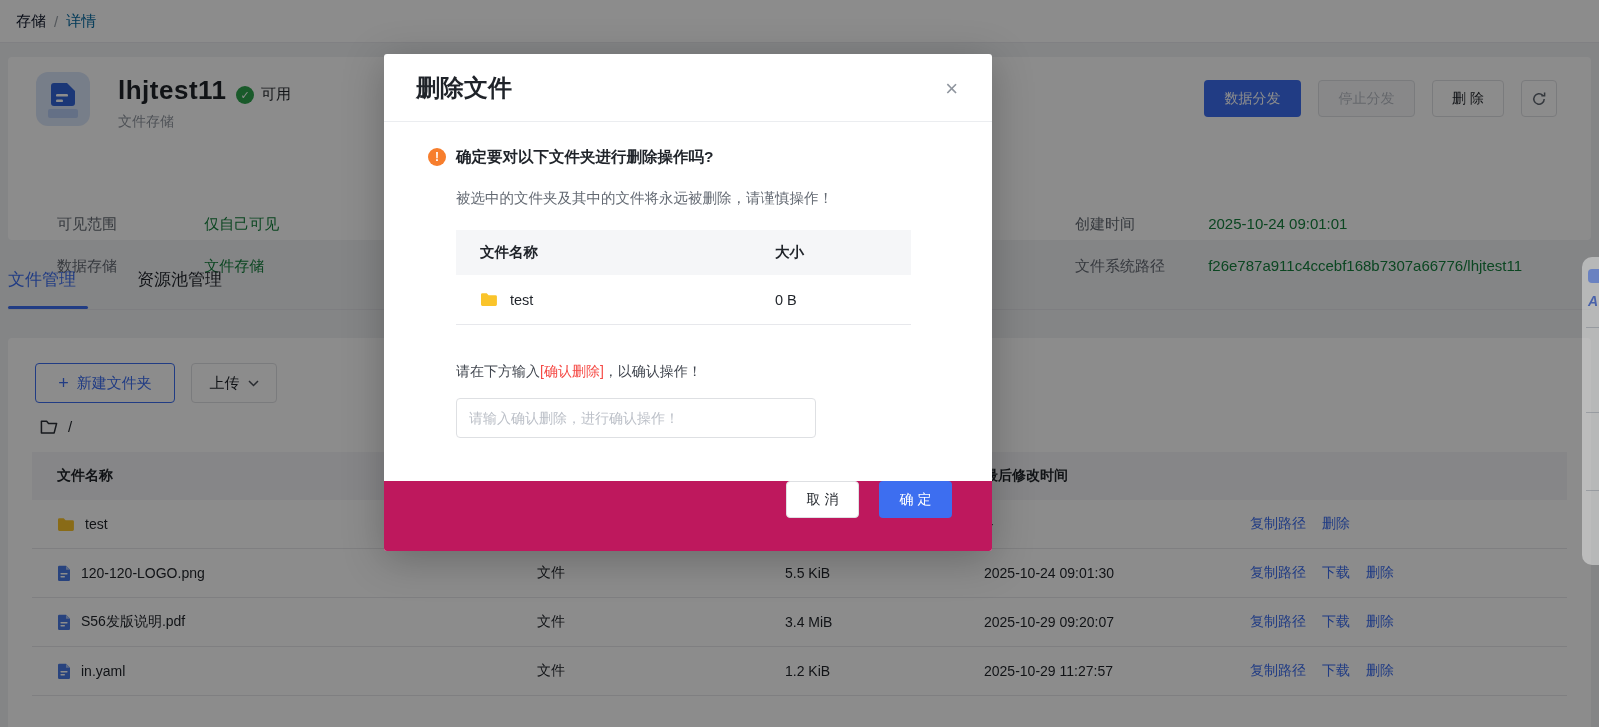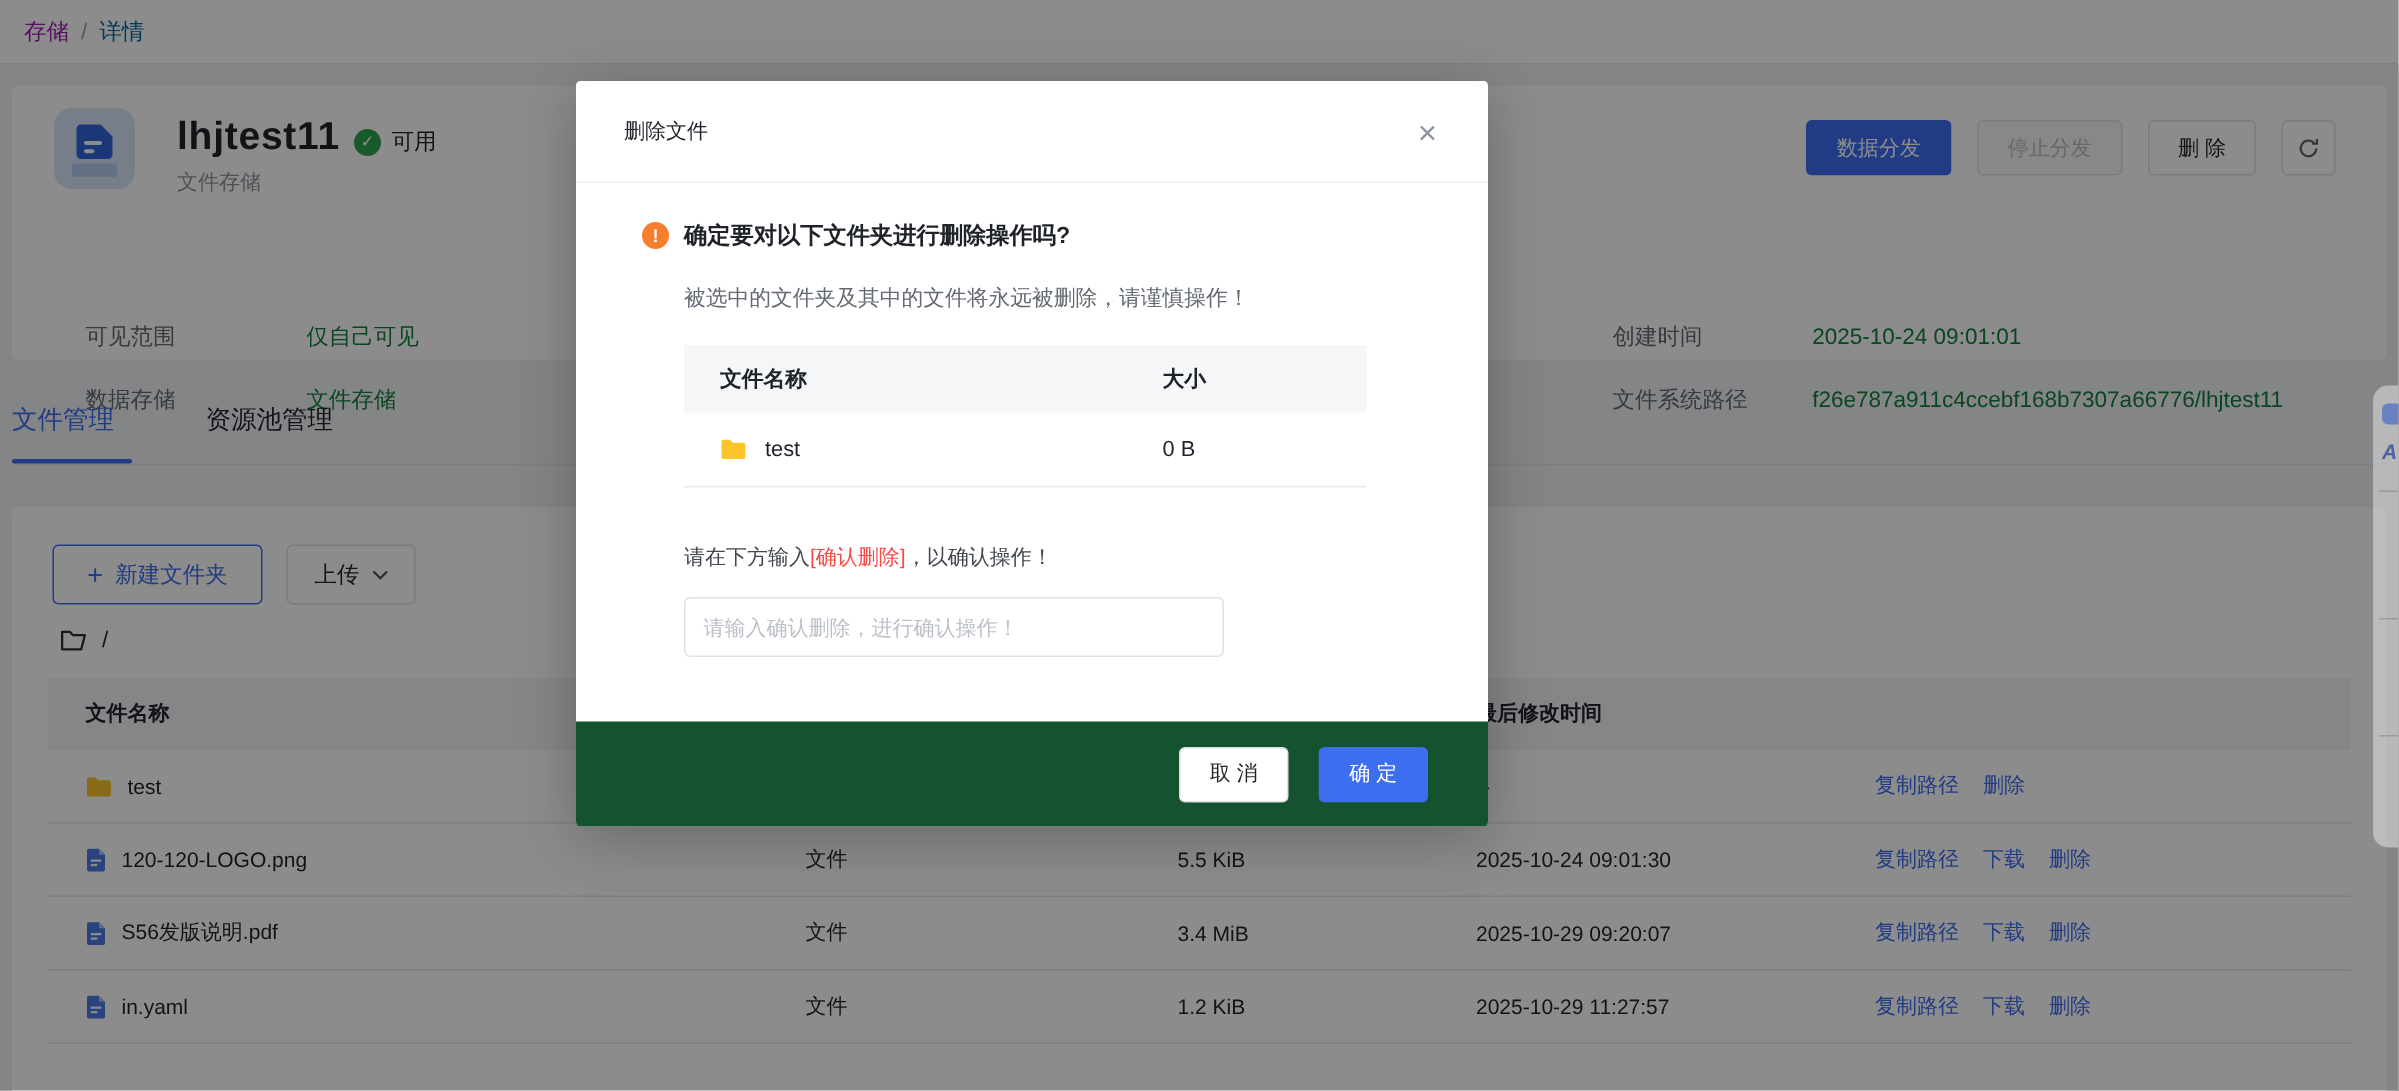--- a/index.html
+++ b/index.html
@@ -2,21 +2,21 @@
 <html><head>
 <meta charset="utf-8">
 <style>
   * { margin:0; padding:0; box-sizing:border-box; }
   html,body { width:1599px; height:727px; }
   body { font-family:"Liberation Sans","DejaVu Sans",sans-serif; font-size:14px; color:#1f2329; background:#f1f2f5; }
   .page { position:relative; width:1599px; height:727px; overflow:hidden; }
 
   
   .topbar { position:absolute; left:0; top:0; width:1599px; height:43px; background:#fff; border-bottom:1px solid #e9eaee; display:flex; align-items:center; padding-left:16px; font-size:15px; }
-  .crumb-prev { color:#a21caf; cursor:pointer; }
+  .crumb-prev { color:#0f172a; cursor:pointer; }
   .crumb-sep { color:#9aa0a8; margin:0 8px; }
   .crumb-cur { color:#0369a1; }
 
   
   .header-card { position:absolute; left:8px; top:57px; width:1583px; height:183px; background:#fff; border-radius:4px; }
   .hicon { position:absolute; left:28px; top:15px; width:54px; height:54px; border-radius:12px; background:#d9e5f9; }
   .hicon svg { position:absolute; left:13px; top:10px; }
   .hicon .tray { position:absolute; left:12px; bottom:8px; width:30px; height:9px; border-radius:2px; background:#b7cdf4; }
   .htitle { position:absolute; left:110px; top:18px; font-size:26px; font-weight:700; letter-spacing:.5px; }
   .hstatus { position:absolute; left:228px; top:28px; display:flex; align-items:center; gap:7px; font-size:15px; }
@@ -55,37 +55,37 @@
   
   .side-widget { position:absolute; right:0; top:257px; width:17px; height:308px; background:rgba(255,255,255,.42); border-radius:10px 0 0 10px; z-index:1000; }
   .sw-icon { position:absolute; left:6px; top:12px; width:14px; height:14px; border-radius:4px; background:rgba(43,85,200,.55); }
   .sw-a { position:absolute; left:6px; top:36px; color:rgba(36,70,165,.75); font-size:14px; font-weight:700; font-style:italic; }
   .sw-div { position:absolute; left:4px; width:13px; height:1px; background:rgba(120,125,135,.5); }
 
   
   .mask { position:absolute; inset:0; background:rgba(0,0,0,.45); z-index:999; }
   .modal { position:absolute; left:384px; top:54px; width:608px; height:497px; background:#fff; border-radius:3px; box-shadow:0 8px 40px rgba(0,0,0,.25); z-index:1001; }
   .m-head { height:68px; border-bottom:1px solid #ebedf0; display:flex; align-items:center; padding:0 32px; }
-  .m-title { font-size:14px; font-weight:400; }
+  .m-title { font-size:24px; font-weight:700; }
   .m-close { position:absolute; right:34px; top:24px; font-size:22px; color:#8f959e; cursor:pointer; line-height:1; }
   .m-body { padding:25px 72px 0 72px; position:relative; }
   .m-qrow { display:flex; align-items:flex-start; gap:10px; margin-left:-28px; }
   .warn-circle { width:18px; height:18px; border-radius:50%; background:#f77e2d; color:#fff; font-size:12px; font-weight:700; line-height:18px; text-align:center; flex:none; margin-top:1px; }
   .m-question { font-size:15.5px; font-weight:700; }
   .m-desc { margin-top:21px; font-size:14.5px; color:#646a73; }
   .m-table { margin-top:22px; width:455px; }
   .m-trow { display:grid; grid-template-columns:319px auto; align-items:center; }
   .m-thead { height:45px; background:#f5f6f8; font-weight:700; font-size:14.5px; }
   .m-tbody { height:50px; border-bottom:1px solid #e7e8ec; font-size:14.5px; }
   .m-cname { padding-left:24px; display:flex; align-items:center; gap:12px; }
   .m-confirm { margin-top:38px; font-size:14px; color:#41464f; }
   .m-confirm .hl { color:#f54a45; }
   .m-input { margin-top:17px; width:360px; height:40px; border:1px solid #dee0e3; border-radius:4px; padding:0 12px; font-size:14px; color:#1f2329; outline:none; font-family:inherit; }
   .m-input::placeholder { color:#bcc0c8; }
-  .m-foot { position:absolute; left:0; bottom:0; width:100%; height:70px; background:#14532d; border-radius:0 0 3px 3px; display:flex; align-items:center; justify-content:flex-end; gap:20px; padding-right:40px; }
+  .m-foot { position:absolute; left:0; bottom:0; width:100%; height:70px; background:#be185d; border-radius:0 0 3px 3px; display:flex; align-items:flex-start; justify-content:flex-end; gap:20px; padding-right:40px; }
   .w73 { width:73px; }
 </style>
 </head>
 <body>
 
 <div class="page">
 
   <div class="topbar">
     <span class="crumb-prev">存储</span>
     <span class="crumb-sep">/</span>

